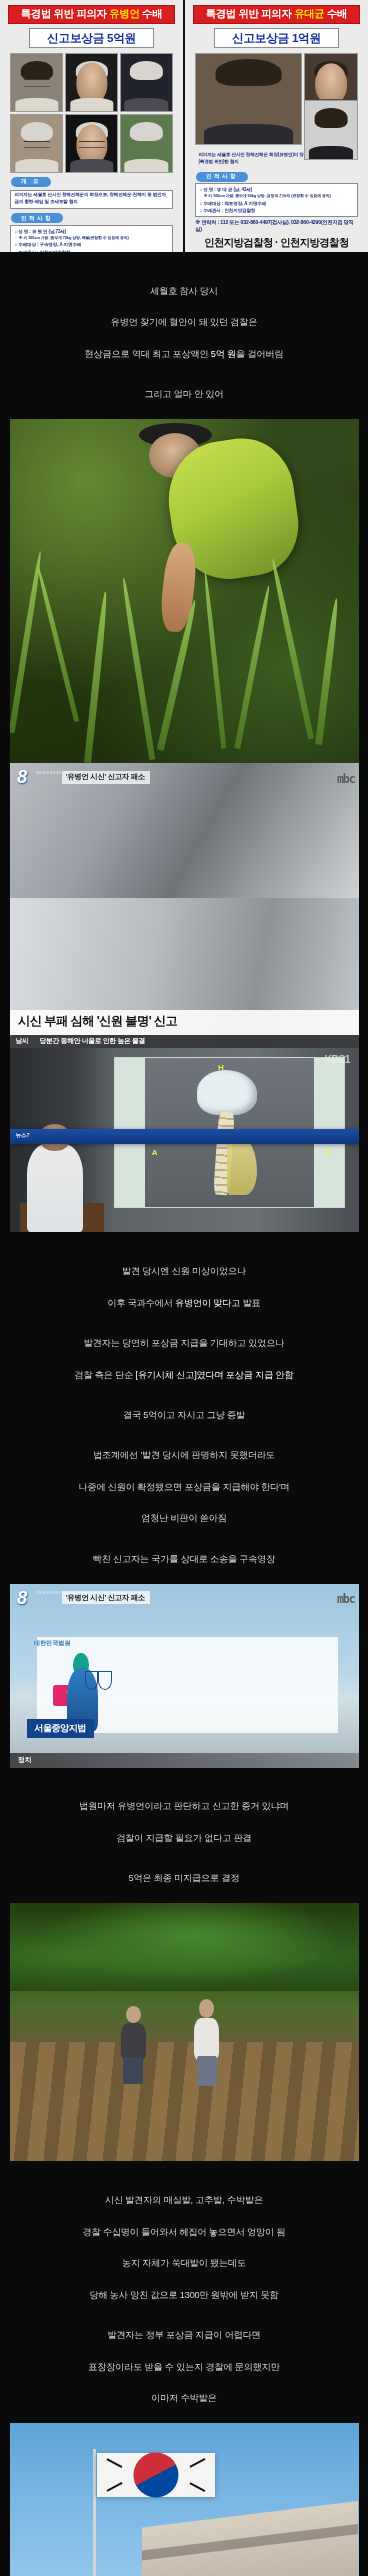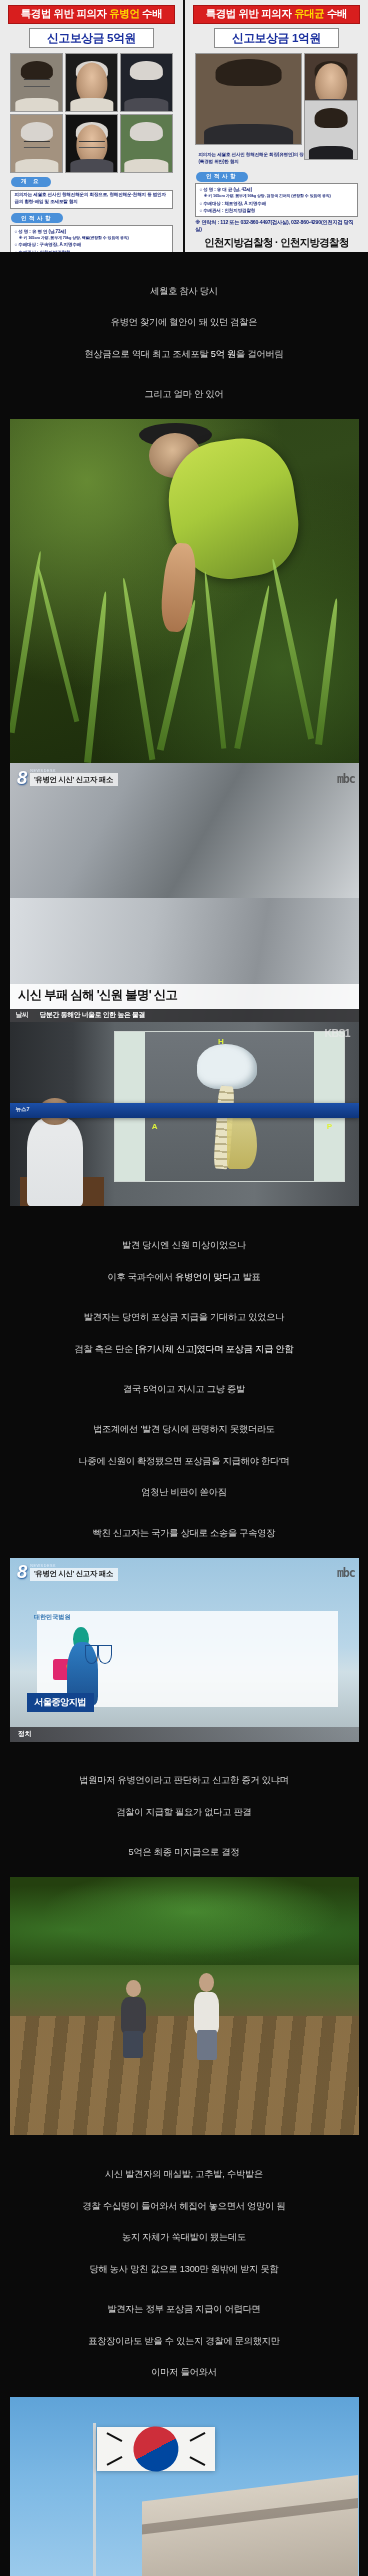--- a/index.html
+++ b/index.html
@@ -231,35 +231,35 @@
     border-radius:40%;
     transform:rotate(6deg);
   }
 
   .mbcshot {
     height:135px;
     background:linear-gradient(120deg,#b9bdc2 0%, #9aa0a6 30%, #6e7478 55%, #cfd3d6 100%);
     position:relative;
   }
   .mbcshot2 {
-    height:124px;
+    height:150px;
     background:linear-gradient(100deg,#d9dde1 0%, #b7bcc1 40%, #8d9297 70%, #c2c7cb 100%);
     position:relative;
   }
   .news-badge {
     position:absolute; left:7.4px; top:6.1px;
     display:flex; align-items:center; gap:3.1px;
   }
   .news-8 {
     font-size:18.4px; font-weight:bold; color:#fff;
     font-style:italic;
     text-shadow:0.6px 0.6px 1.8px rgba(0,60,140,.9);
     line-height:.9;
   }
-  .news-label-wrap { display:flex; flex-direction:column; }
+  .news-label-wrap { display:flex; flex-direction:row;margin-left:6px; }
   .news-desk {
     font-size:3.7px; color:#e8f2ff; letter-spacing:0.6px; opacity:.9;
   }
   .news-title-strip {
     background:rgba(255,255,255,.72);
     color:#1a1a1a;
     font-size:7.4px;
     font-weight:bold;
     padding:1.2px 4.9px 1.8px 3.7px;
     letter-spacing:-0.3px;
@@ -613,21 +613,21 @@
         <span>○ 수배관서 : 인천지방검찰청</span>
       </div>
       <div class="contact">※ 연락처 : 112 또는 032-860-4497(검사실), 032-860-4290(인천지검 당직실)</div>
       <div class="poster-foot">인천지방검찰청 · 인천지방경찰청</div>
     </div>
   </div>
 
   <div class="narr">
     <span>세월호 참사 당시</span><br>
     <span>유병언 찾기에 혈안이 돼 있던 검찰은</span><br>
-    <span>현상금으로 역대 최고 조세포탈 </span><b>5억 원</b><span>을 걸어버림</span>
+    <span>현상금으로 역대 최고 포상액인 </span><b>5억 원</b><span>을 걸어버림</span>
     <span class="gap"></span>
     <span>그리고 얼마 안 있어</span>
   </div>
 
   <div class="shot inset grass">
     <div class="hat"></div>
     <div class="head-top"></div>
     <div class="person-top"></div>
     <div class="arm"></div>
     <div class="blade" style="left:4%;  top:38%; width:6.1px; height:184px; transform:rotate(9deg);"></div>
@@ -746,21 +746,21 @@
   </div>
 
   <div class="narr">
     <span>시신 발견자의 매실밭, 고추밭, 수박밭은</span><br>
     <span>경찰 수십명이 들어와서 헤집어 놓으면서 엉망이 됨</span><br>
     <span>농지 자체가 쑥대밭이 됐는데도</span><br>
     <span>당해 농사 망친 값으로 1300만 원밖에 받지 못함</span>
     <span class="gap"></span>
     <span>발견자는 정부 포상금 지급이 어렵다면</span><br>
     <span>표창장이라도 받을 수 있는지 경찰에 문의했지만</span><br>
-    <span>이마저 들어와서</span>
+    <span>이마저 수박밭은</span>
   </div>
 
   <div class="shot inset flagshot">
     <div class="building">
       <div class="rowline" style="top:22%"></div>
 
     </div>
     <div class="flagpole"></div>
     <div class="flag">
       <div class="taeguk"></div>

